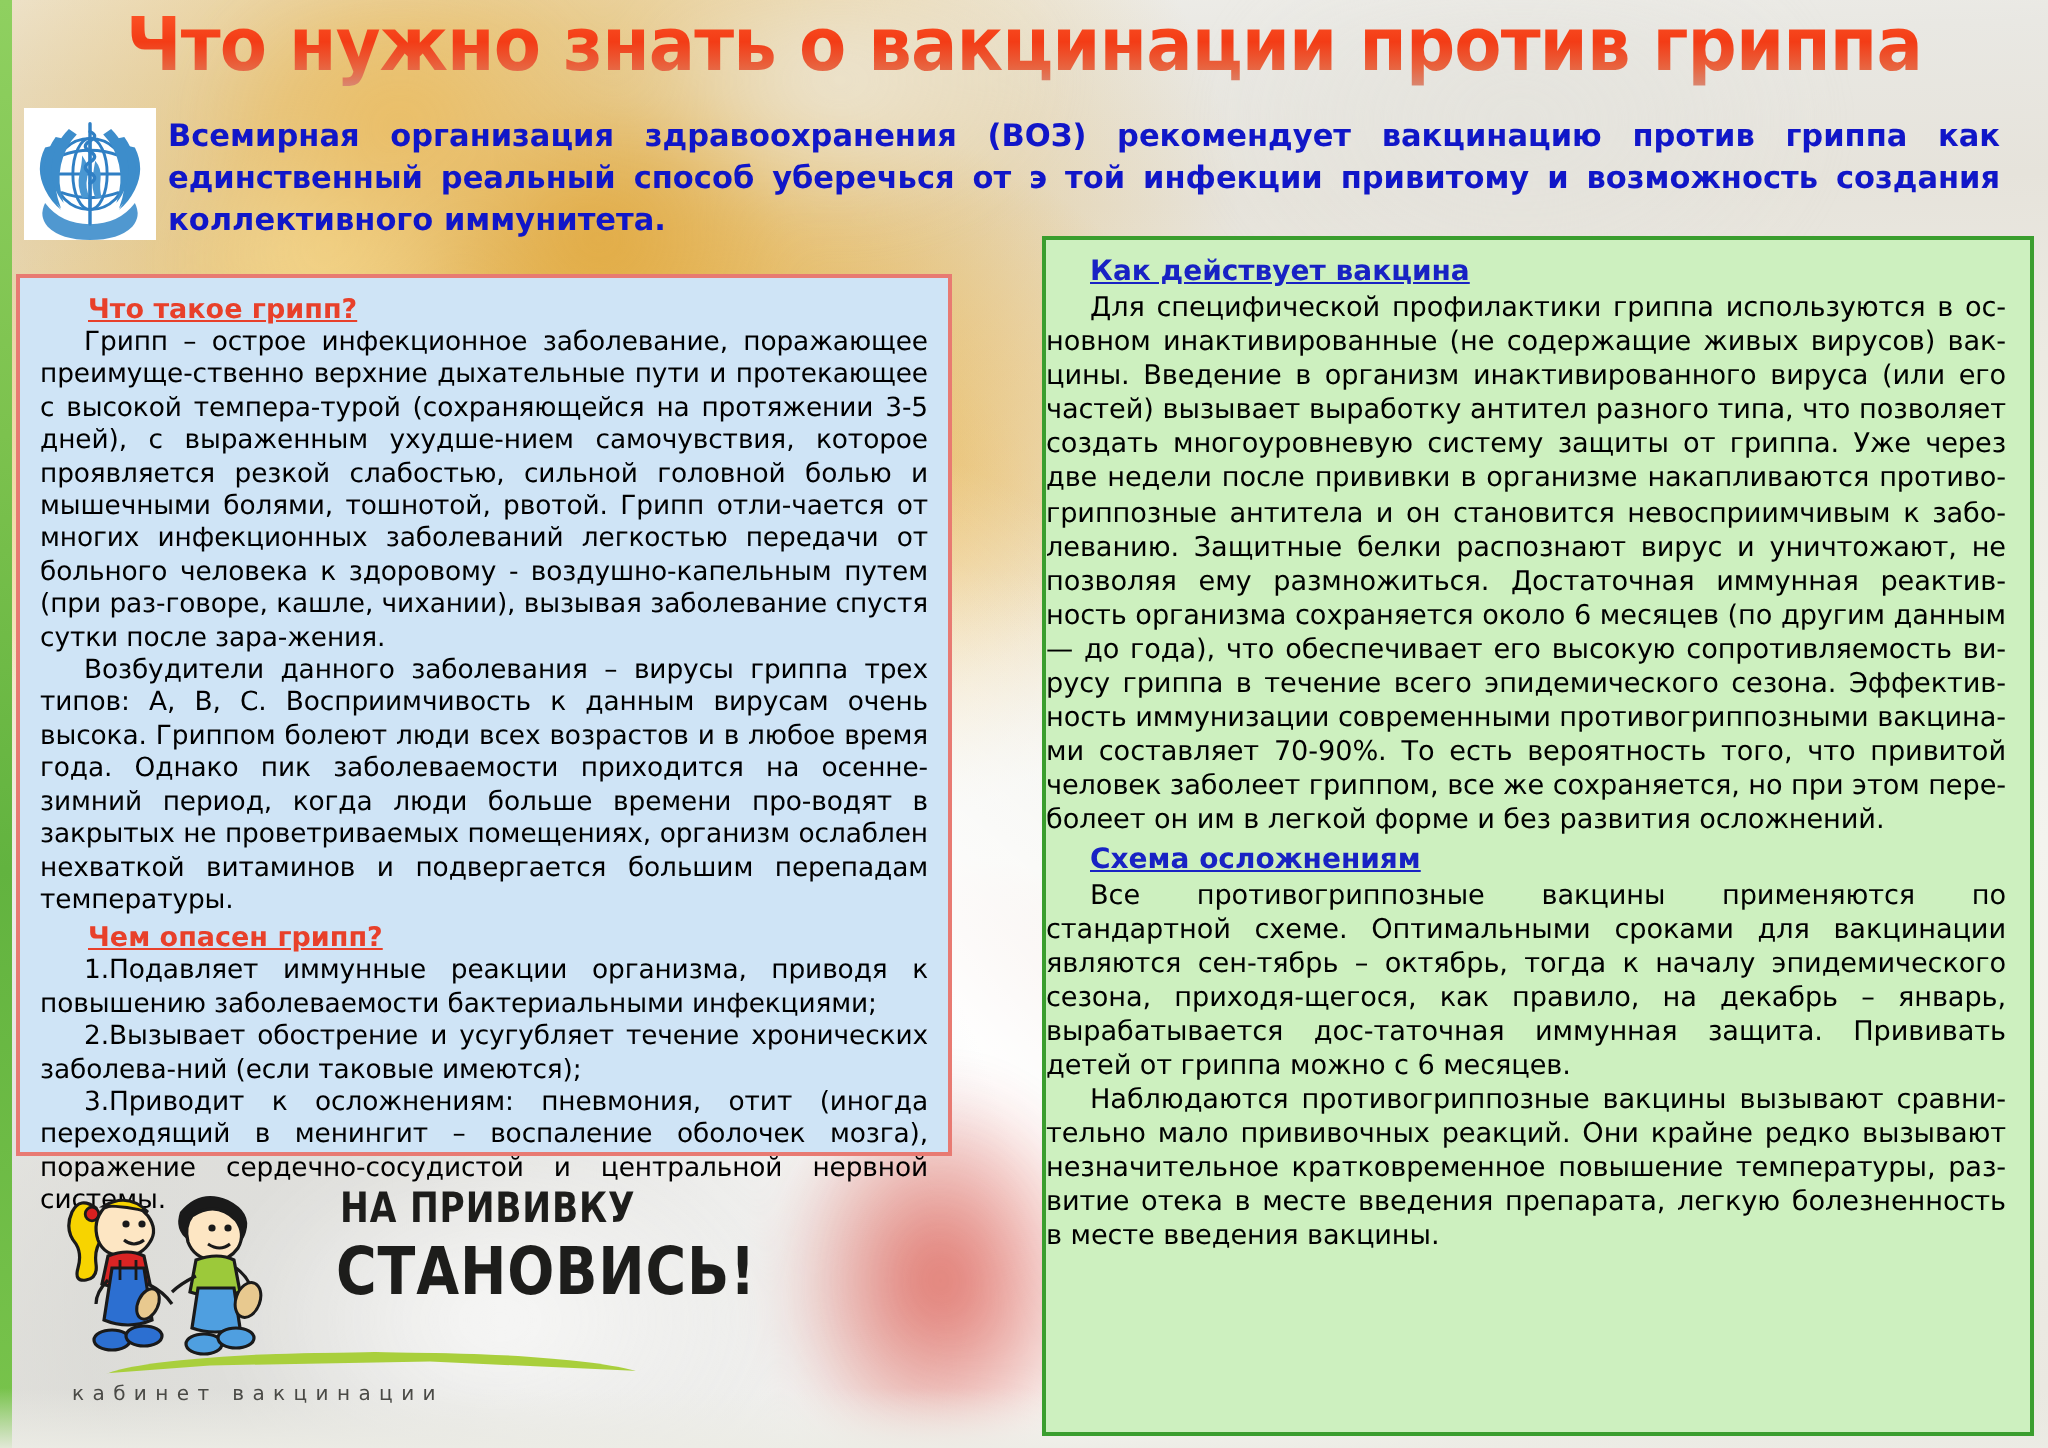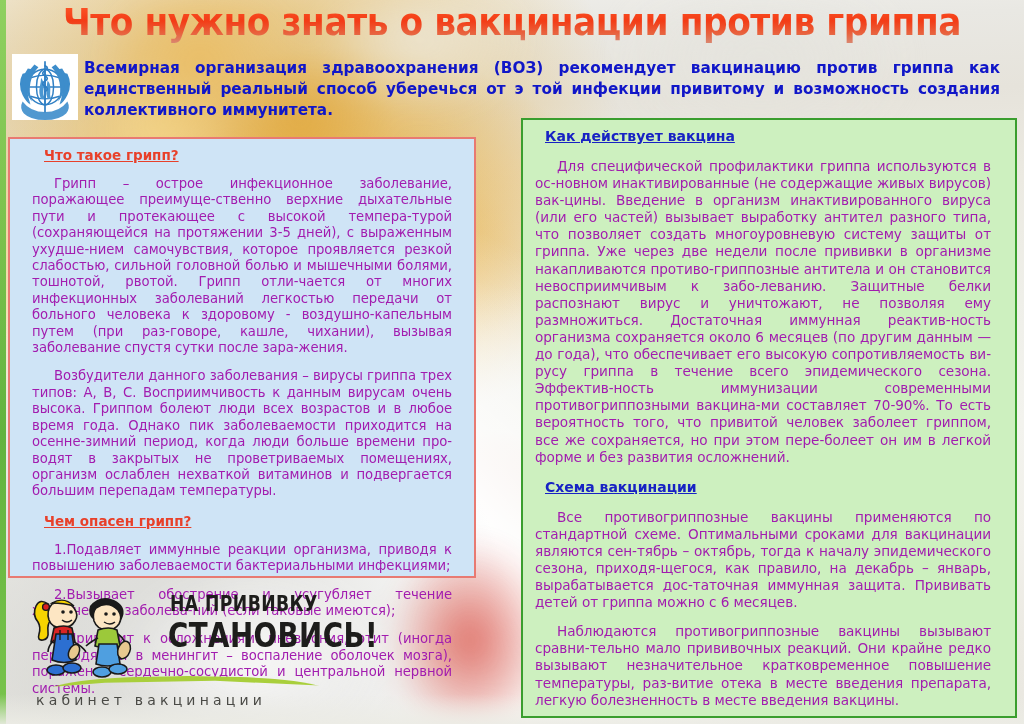--- a/index.html
+++ b/index.html
@@ -91,22 +91,22 @@
   }
   .h-red{
     color:#e8402a;font-weight:bold;font-size:13.5px;
     text-decoration:underline;margin:1px 0 0 24px;line-height:18px;
   }
   .h-blue{
     color:#1822c4;font-weight:bold;font-size:14px;
     text-decoration:underline;margin:1px 0 0 22px;line-height:19px;
   }
   .p{
-    color:#a21caf;font-size:13.2px;line-height:16.4px;
-    text-align:justify;text-indent:22px;margin:12px;
+    color:#000000;font-size:13.2px;line-height:16.4px;
+    text-align:justify;text-indent:22px;margin:0;
     letter-spacing:-0.05px;
   }
   .box-right .p{font-size:13.6px;line-height:17.1px;}
 
   
   .illus{position:absolute;left:18px;top:588px;width:330px;height:124px;}
   .slogan1{
     position:absolute;left:152px;top:4px;
     font-family:"DejaVu Sans","Liberation Sans",sans-serif;
     font-weight:bold;font-size:21px;color:#1d1d1b;
@@ -116,21 +116,21 @@
   .slogan2{
     position:absolute;left:150px;top:28px;
     font-family:"DejaVu Sans","Liberation Sans",sans-serif;
     font-weight:bold;font-size:33px;color:#1d1d1b;
     letter-spacing:.5px;transform:scaleX(.84);transform-origin:left top;
     white-space:nowrap;
   }
   .subslogan{
     position:absolute;left:18px;top:104px;
     font-family:"DejaVu Sans","Liberation Sans",sans-serif;
-    font-size:14px;color:#4a4a46;letter-spacing:4.2px;
+    font-size:10px;color:#4a4a46;letter-spacing:4.2px;
     white-space:nowrap;
   }
   .swoosh{
     position:absolute;left:32px;top:88px;width:275px;height:14px;
     background:#a9cf3c;border-radius:50%/100% 100% 0 0;
     clip-path:polygon(0 40%,12% 12%,50% 0,88% 12%,100% 42%,100% 70%,60% 34%,20% 48%,0 78%);
   }
 </style>
 </head>
 <body>
@@ -183,21 +183,21 @@
     <div class="h-red">Чем опасен грипп?</div>
     <p class="p">1.Подавляет иммунные реакции организма, приводя к повышению заболеваемости бактериальными инфекциями;</p>
     <p class="p">2.Вызывает обострение и усугубляет течение хронических заболева-ний (если таковые имеются);</p>
     <p class="p">3.Приводит к осложнениям: пневмония, отит (иногда переходящий в менингит – воспаление оболочек мозга), поражение сердечно-сосудистой и центральной нервной системы.</p>
   </div>
 
   <div class="box box-right">
     <div class="h-blue">Как действует вакцина</div>
     <p class="p">Для специфической профилактики гриппа используются в ос-новном инактивированные (не содержащие живых вирусов) вак-цины. Введение в организм инактивированного вируса (или его частей) вызывает выработку антител разного типа, что позволяет создать многоуровневую систему защиты от гриппа. Уже через две недели после прививки в организме накапливаются противо-гриппозные антитела и он становится невосприимчивым к забо-леванию. Защитные белки распознают вирус и уничтожают, не позволяя ему размножиться. Достаточная иммунная реактив-ность организма сохраняется около 6 месяцев (по другим данным — до года), что обеспечивает его высокую сопротивляемость ви-русу гриппа в течение всего эпидемического сезона. Эффектив-ность иммунизации современными противогриппозными вакцина-ми составляет 70-90%. То есть вероятность того, что привитой человек заболеет гриппом, все же сохраняется, но при этом пере-болеет он им в легкой форме и без развития осложнений.</p>
 
-    <div class="h-blue">Схема вакцинации</div>
+    <div class="h-blue">Схема осложнениям</div>
     <p class="p">Все противогриппозные вакцины применяются по стандартной схеме. Оптимальными сроками для вакцинации являются сен-тябрь – октябрь, тогда к началу эпидемического сезона, приходя-щегося, как правило, на декабрь – январь, вырабатывается дос-таточная иммунная защита. Прививать детей от гриппа можно с 6 месяцев.</p>
 
     <p class="p">Наблюдаются противогриппозные вакцины вызывают сравни-тельно мало прививочных реакций. Они крайне редко вызывают незначительное кратковременное повышение температуры,   раз-витие отека в месте введения препарата,  легкую болезненность в месте введения вакцины.</p>
   </div>
 
   <div class="illus">
     <svg width="150" height="100" viewBox="0 0 150 100" style="position:absolute;left:0;top:2px" aria-hidden="true">
 
       <g>
         <path d="M30 14 q-8-6-12 2 q-4 9 2 16 q3 5 1 12 q-2 7 4 6 q6-1 5-8 q-1-8 3-12z" fill="#f7d400" stroke="#1a1a1a" stroke-width="1.6"></path>

